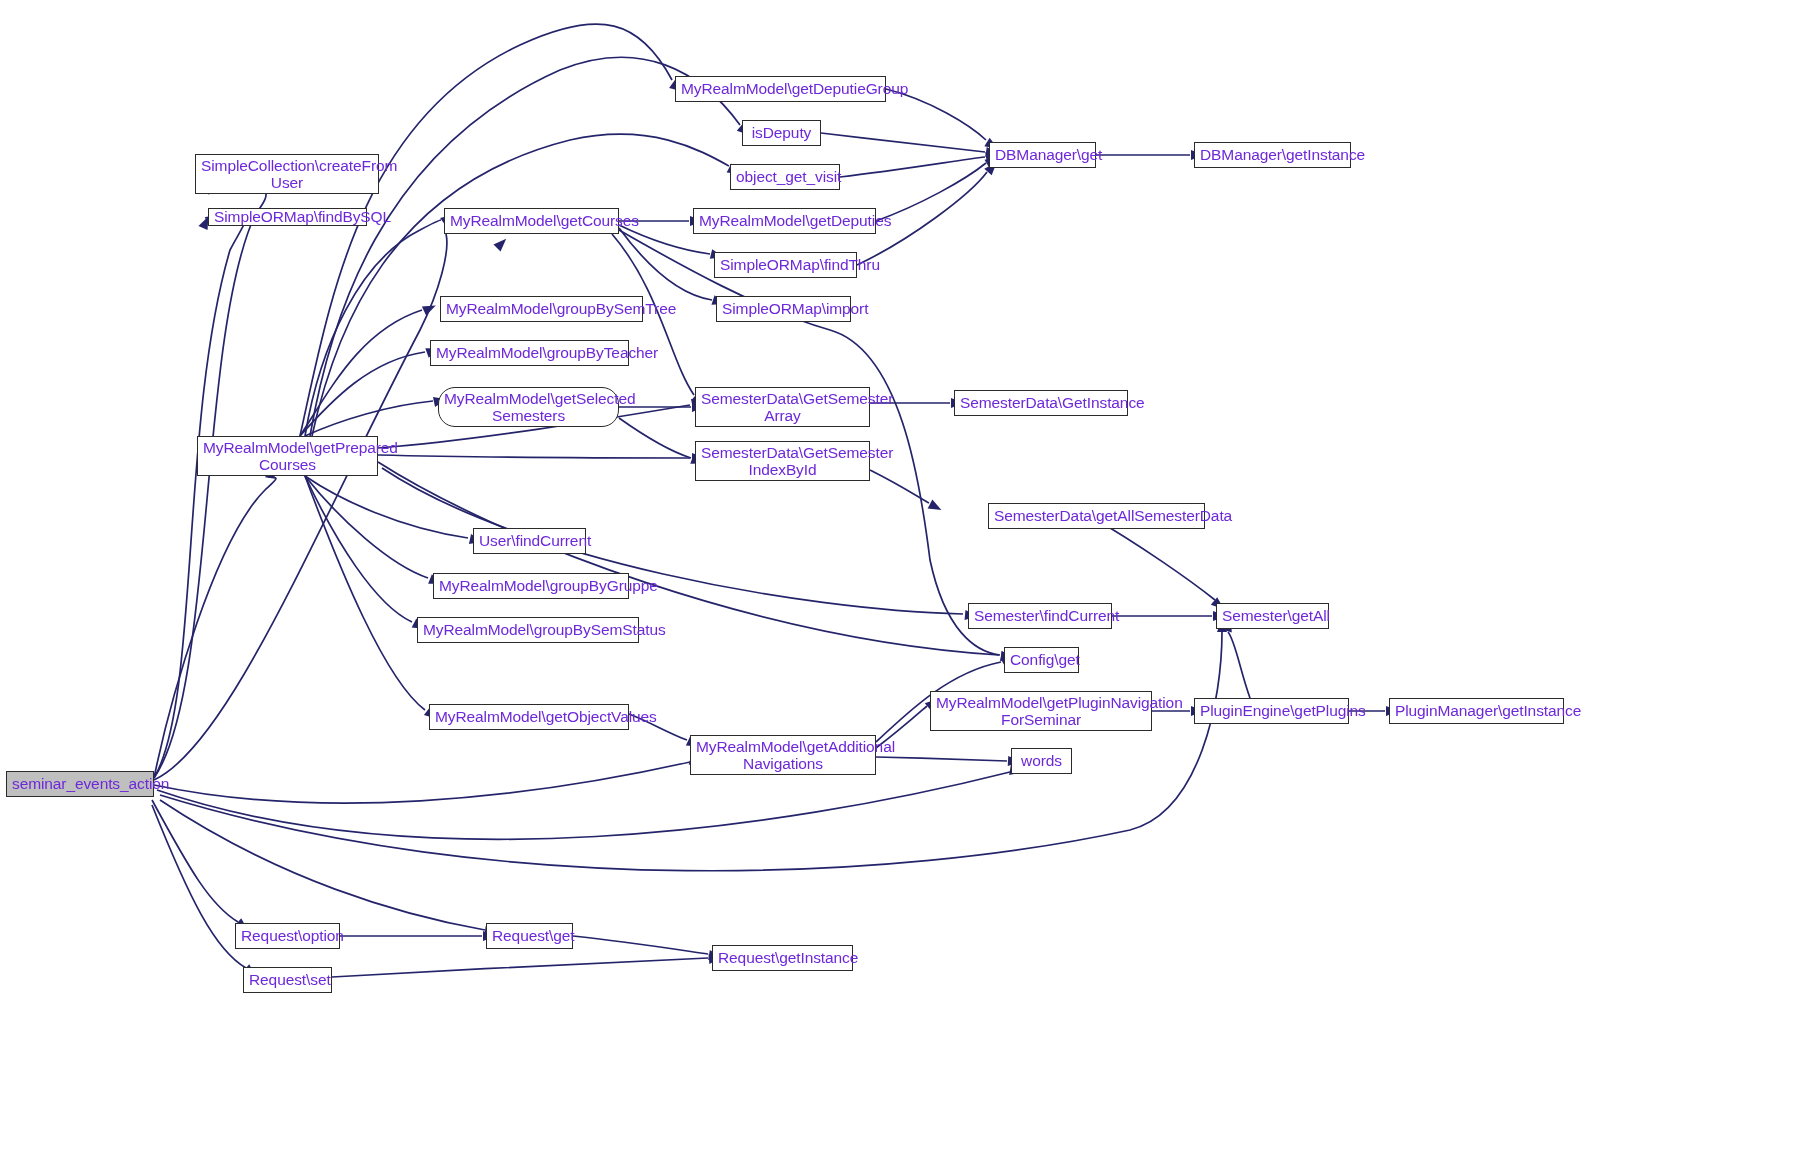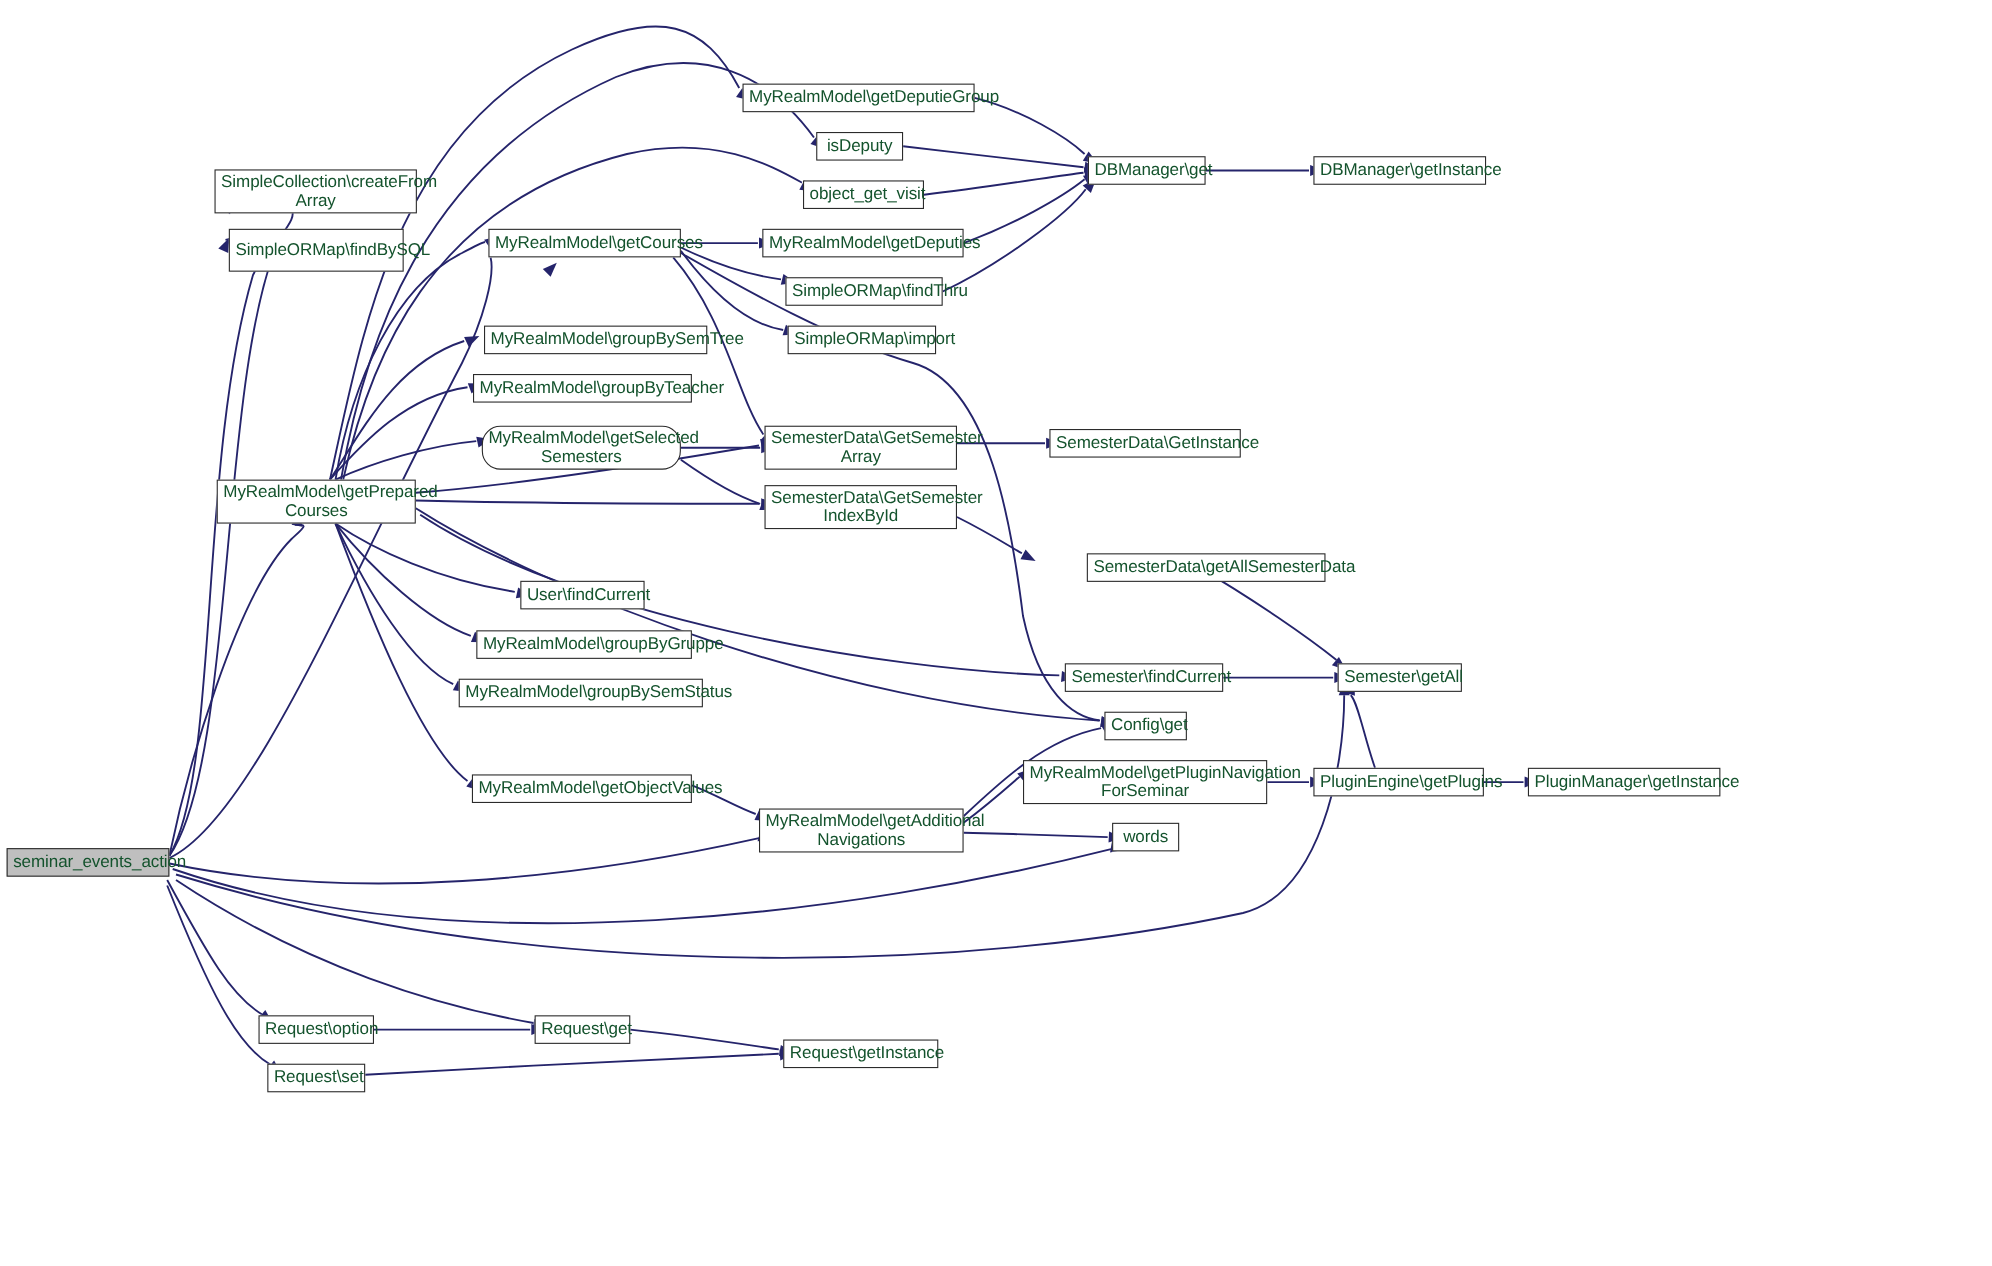--- a/index.html
+++ b/index.html
@@ -30,21 +30,21 @@
   }
   .arrow-head {
     fill: #25246b;
     stroke: none;
   }
   .gnode {
     position: absolute;
     box-sizing: border-box;
     border: 1.4px solid #2b2b2b;
     background: #ffffff;
-    color: #14532d;
+    color: #6d28d9;
     font-size: 15.5px;
     line-height: 1.12;
     display: flex;
     align-items: center;
     justify-content: center;
     text-align: center;
     white-space: pre-line;
     letter-spacing: -0.1px;
     z-index: 5;
   }
@@ -169,22 +169,22 @@
         <polygon points="0,-5 13,0 0,5" class="arrow-head" transform="translate(1386,711) rotate(0)"></polygon>
         <polygon points="0,-5 13,0 0,5" class="arrow-head" transform="translate(1227,631) rotate(-72)"></polygon>
         <polygon points="0,-5 13,0 0,5" class="arrow-head" transform="translate(483,936) rotate(0)"></polygon>
         <polygon points="0,-5 13,0 0,5" class="arrow-head" transform="translate(709,955) rotate(10)"></polygon>
         <polygon points="0,-5 13,0 0,5" class="arrow-head" transform="translate(709,959) rotate(-4)"></polygon>
       </g>
   </svg>
   <div id="nodes-layer">
       <div class="gnode root" style="left: 6px; top: 771px; width: 148px; height: 26px;"><span class="nlabel">seminar_events_action</span></div>
       <div class="gnode" style="left: 195px; top: 154px; width: 184px; height: 40px;"><span class="nlabel">SimpleCollection\createFrom
-Array</span></div>
-      <div class="gnode" style="left: 208px; top: 208px; width: 159px; height: 39px;"><span class="nlabel">SimpleORMap\findBySQL</span></div>
+User</span></div>
+      <div class="gnode" style="left: 208px; top: 208px; width: 159px; height: 18px;"><span class="nlabel">SimpleORMap\findBySQL</span></div>
       <div class="gnode" style="left: 675px; top: 76px; width: 211px; height: 26px;"><span class="nlabel">MyRealmModel\getDeputieGroup</span></div>
       <div class="gnode" style="left: 742px; top: 120px; width: 79px; height: 26px;"><span class="nlabel">isDeputy</span></div>
       <div class="gnode" style="left: 730px; top: 164px; width: 110px; height: 26px; justify-content: flex-end;"><span class="nlabel">object_get_visit</span></div>
       <div class="gnode" style="left: 989px; top: 142px; width: 107px; height: 26px;"><span class="nlabel">DBManager\get</span></div>
       <div class="gnode" style="left: 1194px; top: 142px; width: 157px; height: 26px;"><span class="nlabel">DBManager\getInstance</span></div>
       <div class="gnode" style="left: 444px; top: 208px; width: 175px; height: 26px;"><span class="nlabel">MyRealmModel\getCourses</span></div>
       <div class="gnode" style="left: 693px; top: 208px; width: 183px; height: 26px;"><span class="nlabel">MyRealmModel\getDeputies</span></div>
       <div class="gnode" style="left: 714px; top: 252px; width: 143px; height: 26px;"><span class="nlabel">SimpleORMap\findThru</span></div>
       <div class="gnode" style="left: 716px; top: 296px; width: 135px; height: 26px;"><span class="nlabel">SimpleORMap\import</span></div>
       <div class="gnode" style="left: 428px; top: 296px; width: 203px; height: 26px; margin-left: 12px;"><span class="nlabel">MyRealmModel\groupBySemTree</span></div>

